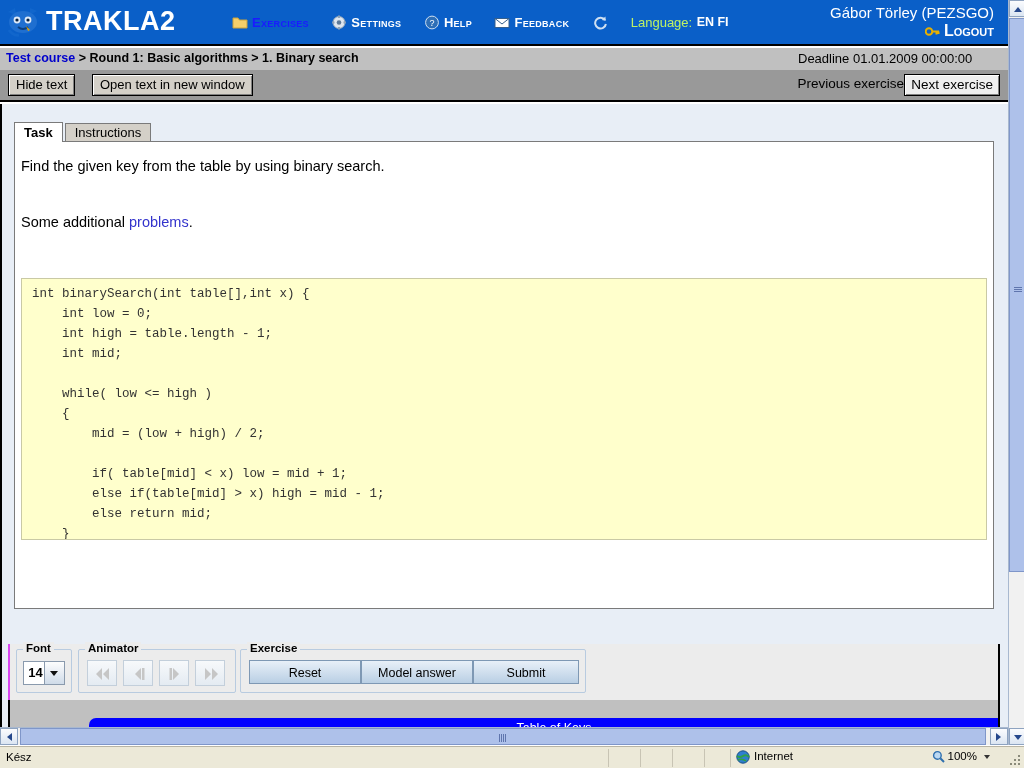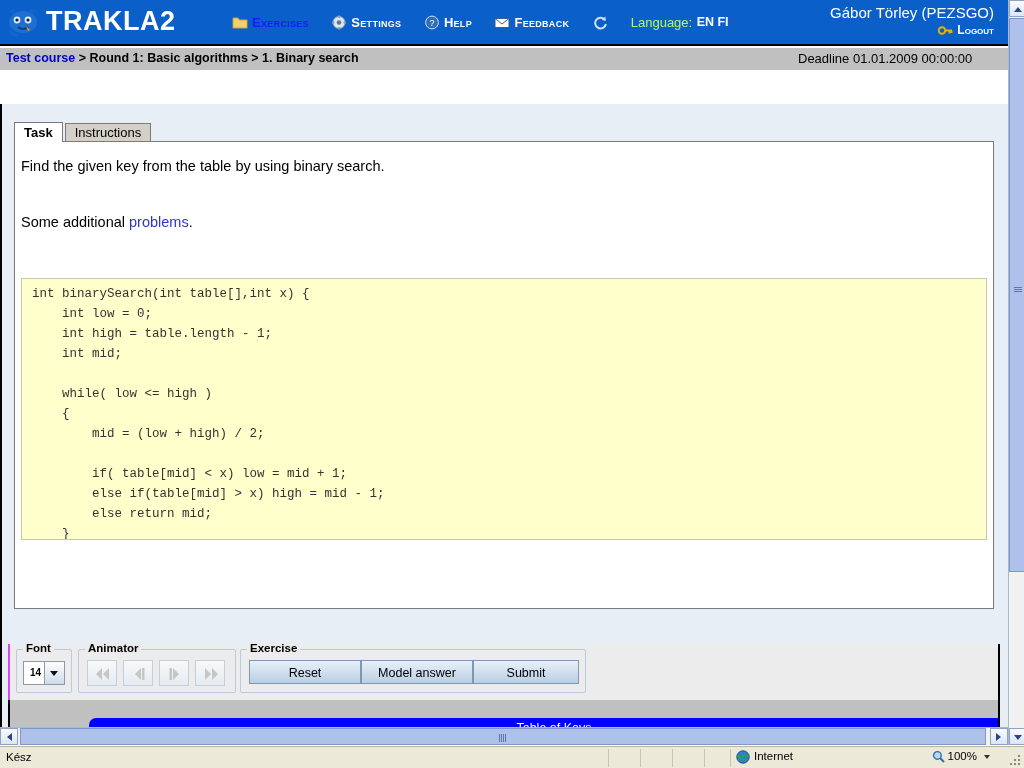--- a/index.html
+++ b/index.html
@@ -34,21 +34,21 @@
   }
   .navtxt.link{color:#1a1aff;}
   .langlbl{
     display:inline-block;vertical-align:top;font-size:13px;color:#bef264;line-height:15px;padding-left:19px;
   }
   .langval{display:inline-block;vertical-align:top;font-size:12.5px;color:#fff;font-weight:bold;line-height:15px;}
   .user{
     position:absolute;right:14px;top:4px;text-align:right;color:#fff;
   }
   .user-name{font-size:15px;color:#ffffff;line-height:18px;white-space:nowrap;}
-  .logout{margin-top:1px;font-size:12px;font-variant:small-caps;font-weight:bold;line-height:15px;white-space:nowrap;}
+  .logout{margin-top:1px;font-size:16px;font-variant:small-caps;font-weight:bold;line-height:15px;white-space:nowrap;}
   .logout .ic{display:inline-block;vertical-align:middle;width:15px;height:13px;margin-right:4px;}
 
   
   .crumbbar{
     position:absolute;left:0;top:48px;width:1008px;height:22px;
     background:#c0c0c0;box-sizing:border-box;
   }
   .crumb{position:absolute;left:6px;top:3px;font-size:12.5px;font-weight:bold;color:#000;white-space:nowrap;}
   .crumb a{color:#0000cc;text-decoration:none;}
   .crumb .sep{font-weight:bold;color:#000;}
@@ -145,21 +145,21 @@
   }
   #grp-font{left:6px;width:56px;}
   #grp-anim{left:68px;width:158px;}
   #grp-ex{left:230px;width:346px;}
   .combo{
     position:absolute;left:6px;top:11px;width:42px;height:24px;
     border:1px solid #8a9aad;box-sizing:border-box;background:#fff;
   }
   .combo .cval{
     position:absolute;left:0;top:0;width:23px;height:22px;line-height:22px;
-    text-align:center;font-size:10px;font-weight:bold;color:#000;background:#fff;
+    text-align:center;font-size:13px;font-weight:bold;color:#000;background:#fff;
   }
   .combo .carrow{
     position:absolute;right:0;top:0;width:19px;height:22px;
     background:linear-gradient(#fdfdfd,#cfdbe9);border-left:1px solid #8a9aad;
   }
   .combo .carrow::after{
     content:"";position:absolute;left:5px;top:9px;
     border-left:4px solid transparent;border-right:4px solid transparent;
     border-top:5px solid #111;
   }
@@ -350,20 +350,26 @@
     </div>
   </div>
 
   <div class="crumbbar">
     <div class="crumb">
       <a href="#">Test course</a><span class="sep"> &gt; </span><span>Round 1: Basic algorithms</span><span class="sep"> &gt; </span><span>1. Binary search</span>
     </div>
     <div class="deadline">Deadline 01.01.2009 00:00:00</div>
   </div>
 
+  <div class="toolbar2">
+    <div class="winbtn" id="btn-hide">Hide text</div>
+    <div class="winbtn" id="btn-open">Open text in new window</div>
+    <div class="prevtxt">Previous exercise</div>
+    <div id="btn-next">Next exercise</div>
+  </div>
 
   <div class="content">
 
     <div class="tabs">
       <span class="tab active">Task</span><span class="tab">Instructions</span>
     </div>
 
     <div class="tabpanel">
       <div class="task-line">Find the given key from the table by using binary search.</div>
       <div class="task-line2">

